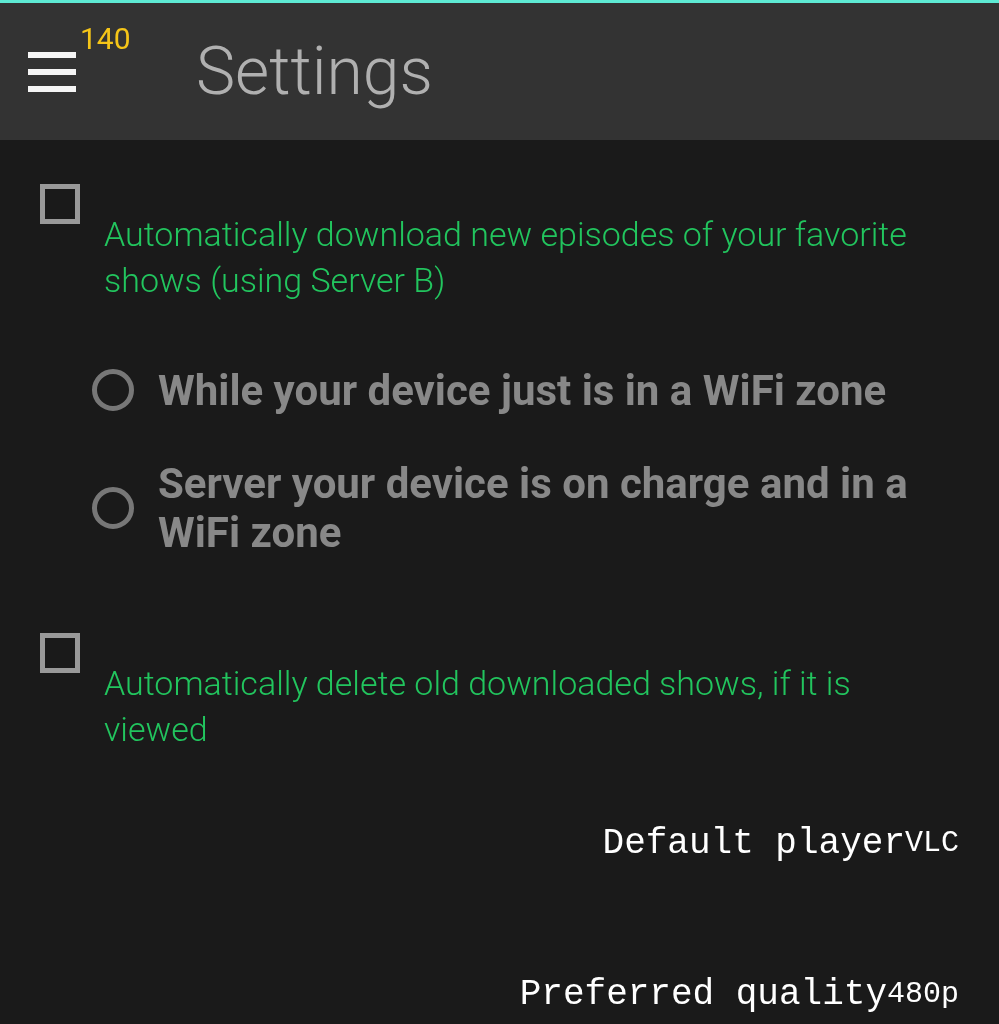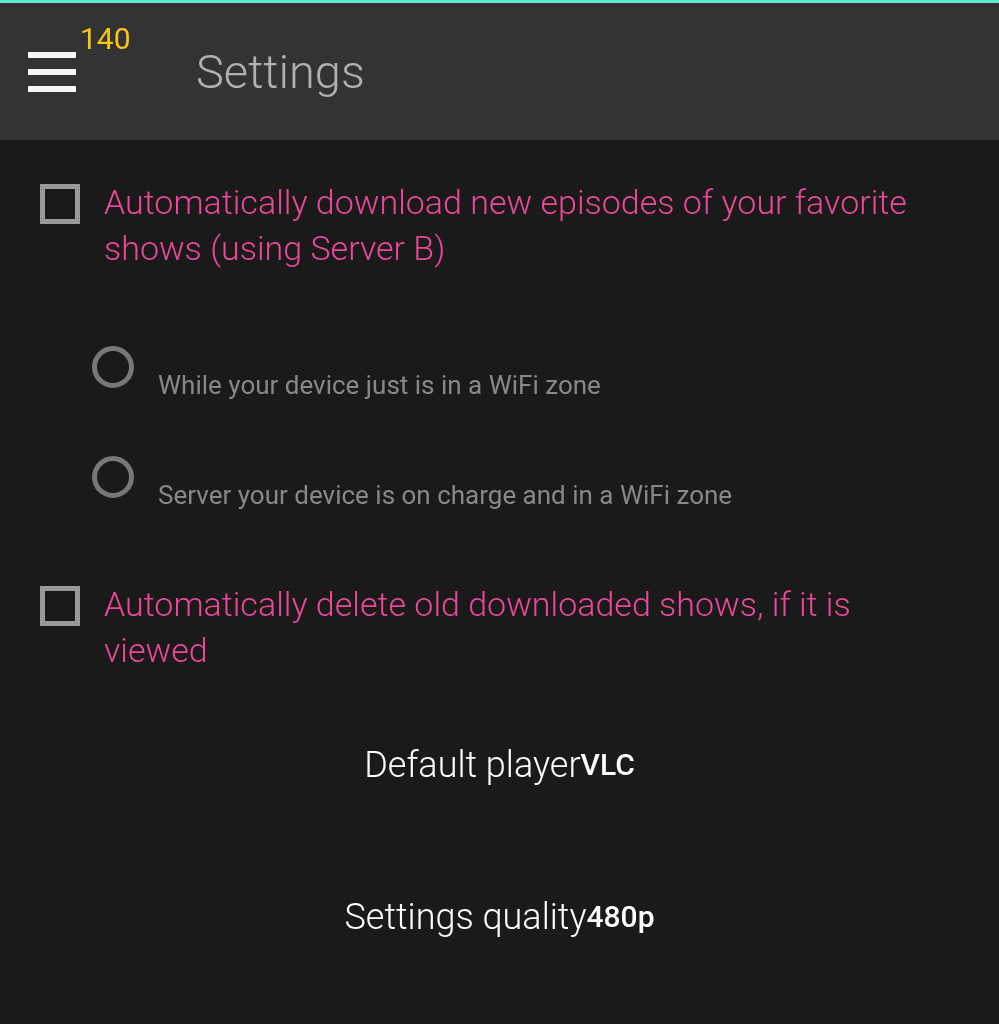--- a/index.html
+++ b/index.html
@@ -41,21 +41,21 @@
     .badge {
       color: #f5c518;
       font-size: 30px;
       font-weight: 400;
       position: absolute;
       left: 80px;
       top: 18px;
     }
     .title {
       color: #b0b0b0;
-      font-size: 47px;
+      font-size: 66px;
       font-weight: 300;
       margin-left: 120px;
     }
     .content {
       padding: 30px 40px 0 40px;
     }
     .setting-row {
       display: flex;
       align-items: flex-start;
       padding: 10px 0;
@@ -64,24 +64,25 @@
     .checkbox {
       width: 40px;
       height: 40px;
       min-width: 40px;
       border: 5px solid #999;
       margin-right: 24px;
       margin-top: 4px;
       cursor: pointer;
     }
     .setting-label {
-      color: #ec4899;
+      color: #22c55e;
       font-size: 34px;
       font-weight: 300;
       line-height: 1.35;
+      margin-top: 32px;
     }
     .radio-group {
       padding-left: 52px;
       margin-bottom: 40px;
     }
     .radio-row {
       display: flex;
       align-items: center;
       padding: 22px 0;
     }
@@ -89,31 +90,31 @@
       width: 42px;
       height: 42px;
       min-width: 42px;
       border: 5px solid #777;
       border-radius: 50%;
       margin-right: 24px;
       cursor: pointer;
     }
     .radio-label {
       color: #888;
-      font-size: 26px;
-      font-weight: 400;
-      margin-top: 36px;
+      font-size: 42px;
+      font-weight: 700;
     }
     .value-row {
       display: flex;
-      justify-content: center;
+      justify-content: flex-end;
       align-items: center;
       padding: 30px 0px;
       cursor: pointer;
       margin-bottom: 50px;
+      font-family: Liberation Mono, monospace;
     }
     .value-label {
       color: #fff;
       font-size: 36px;
       font-weight: 300;
     }
     .value-text {
       color: #fff;
       font-size: 30px;
       font-weight: 500;
@@ -154,17 +155,17 @@
     <div class="checkbox"></div>
     <div class="setting-label">Automatically delete old downloaded shows, if it is viewed</div>
   </div>
 
   <div class="value-row">
     <div class="value-label">Default player</div>
     <div class="value-text">VLC</div>
   </div>
 
   <div class="value-row">
-    <div class="value-label">Settings quality</div>
+    <div class="value-label">Preferred quality</div>
     <div class="value-text">480p</div>
   </div>
 
 </div>
 
 </body></html>

